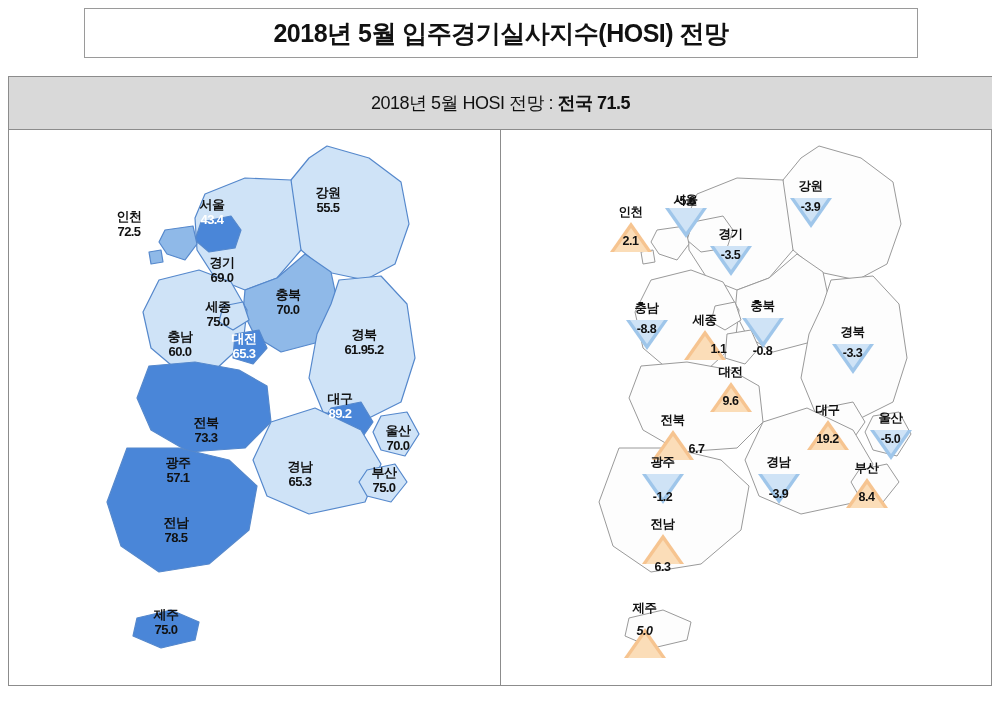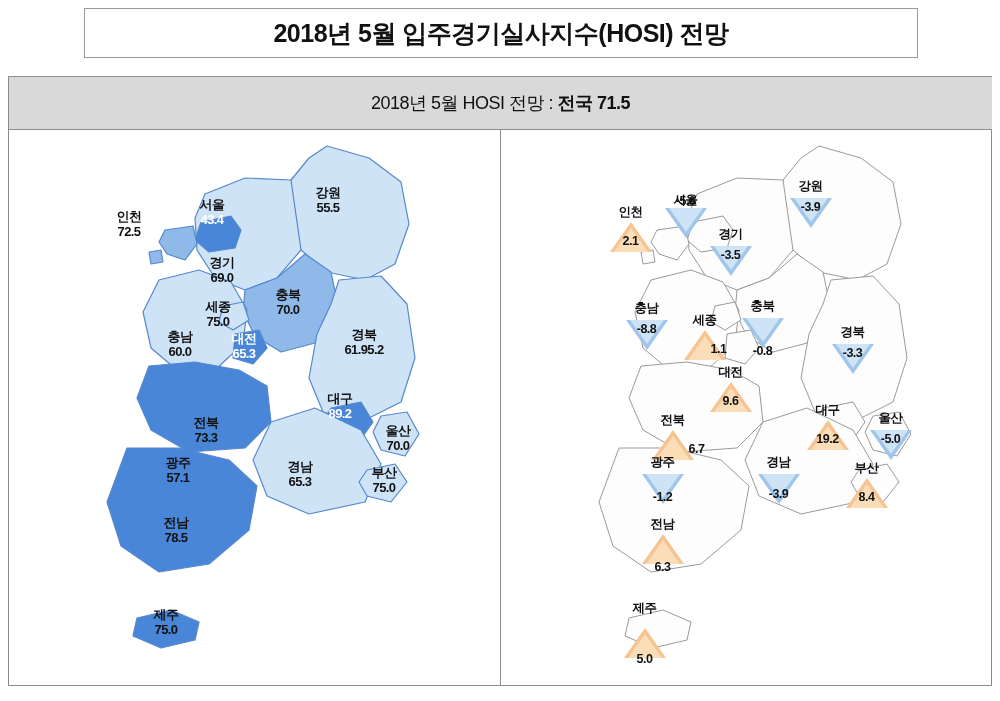--- a/index.html
+++ b/index.html
@@ -308,17 +308,17 @@
         <div class="name" style="top:0;">전남</div>
         <div class="tri up" style="left:1px;top:18px;"></div>
         <div class="tri up-in" style="left:5px;top:24px;"></div>
         <div class="val" style="top:44px;">6.3</div>
       </div>
 
       <div class="marker" style="left:122px;top:470px;width:44px;height:58px;">
         <div class="name" style="top:0;">제주</div>
         <div class="tri up" style="left:1px;top:28px;"></div>
         <div class="tri up-in" style="left:5px;top:34px;"></div>
-        <div class="val" style="top:52px;">5.0</div>
+        <div class="val" style="top:24px;font-style:italic;">5.0</div>
       </div>
     </div>
   </div>
 </div>
 
 </body></html>

